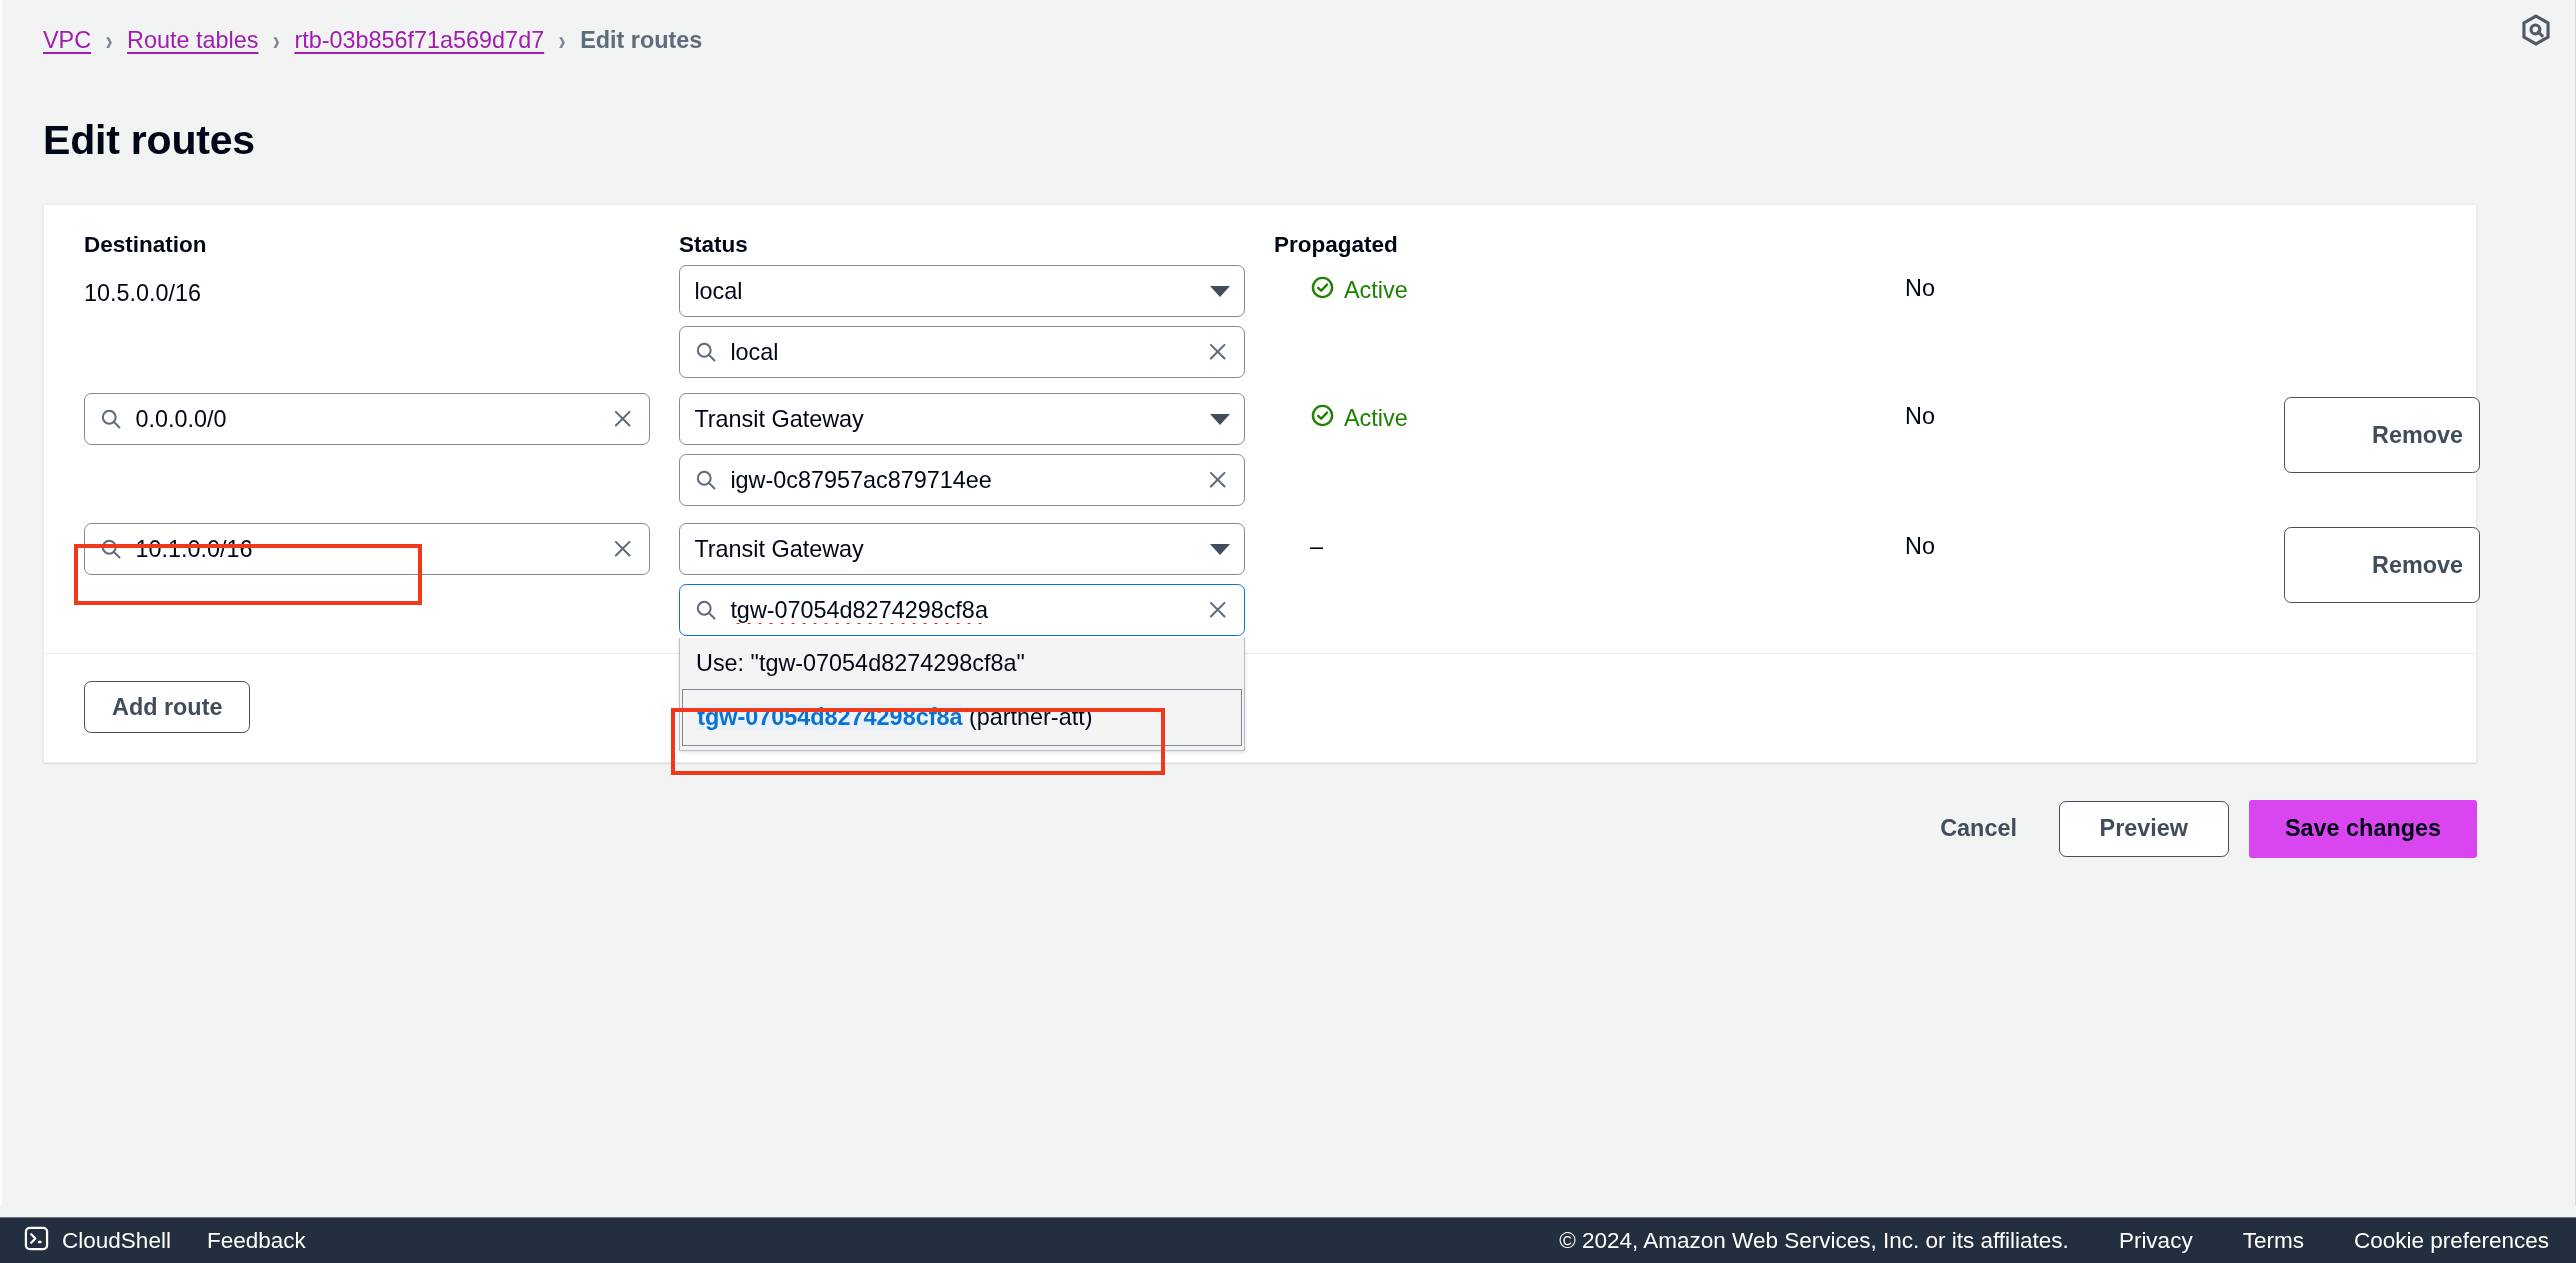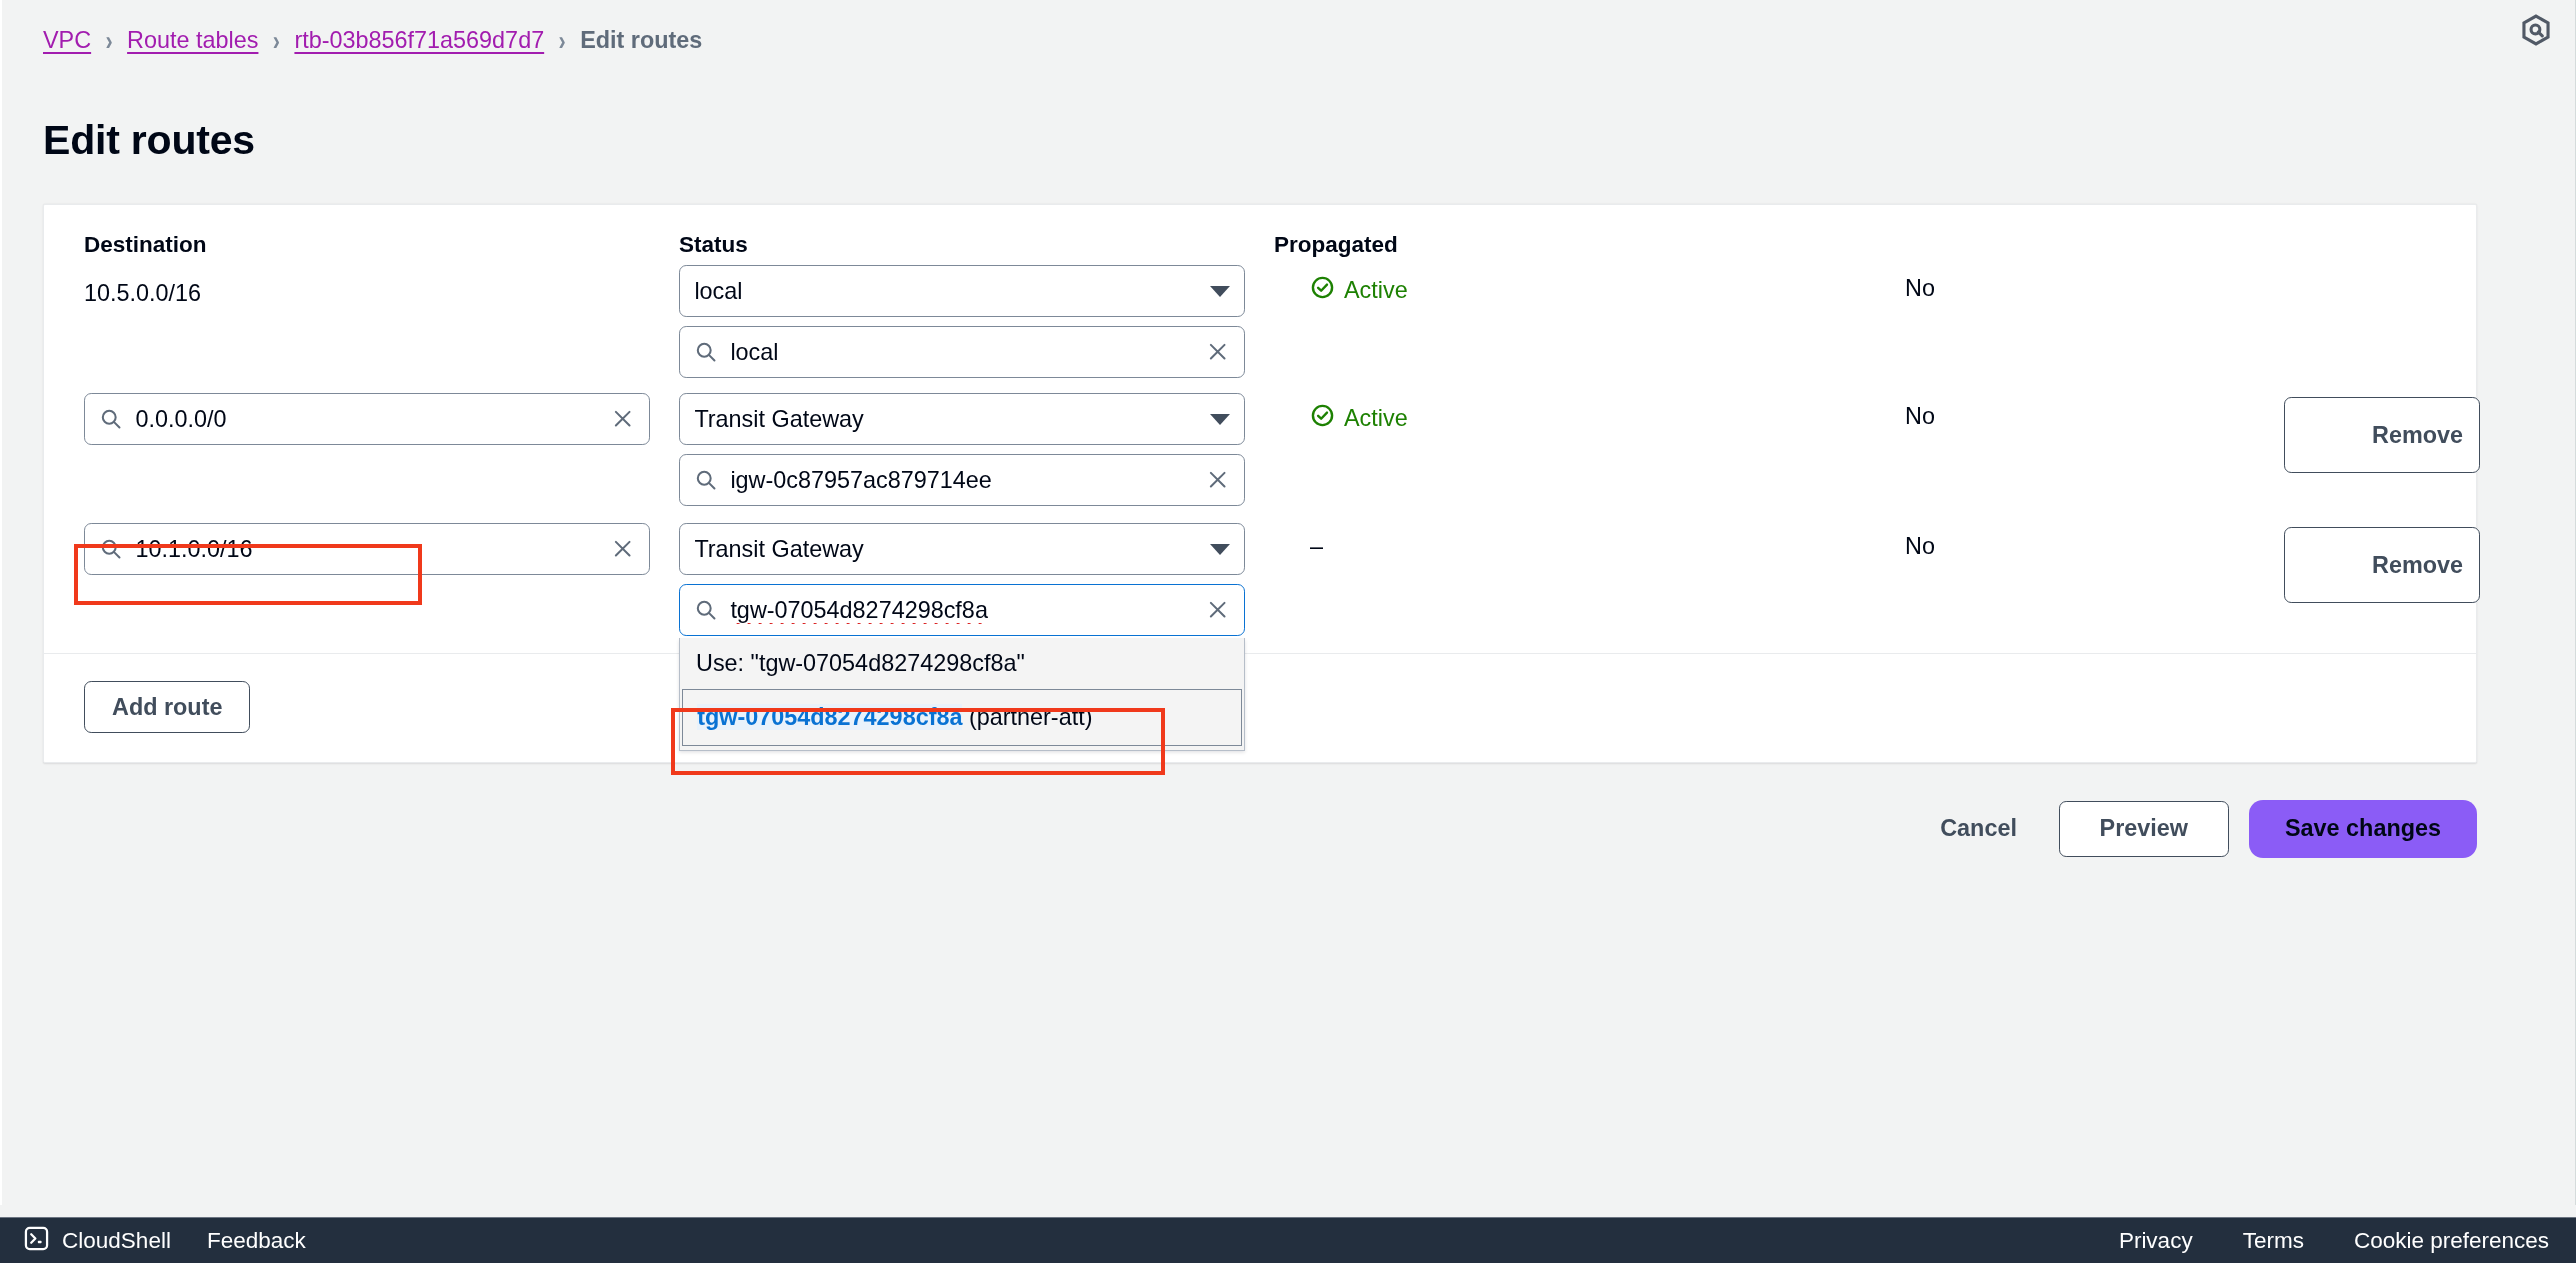--- a/index.html
+++ b/index.html
@@ -285,26 +285,26 @@
     font-weight: 700;
     padding: 13.5px 40px;
     border-radius: 7.2px;
     background: #fff;
     cursor: pointer;
     margin-left: 20px;
     font-family: "Liberation Sans", sans-serif;
   }
   .btn-save {
     border: none;
-    background: #8b5cf6;
+    background: #d946ef;
     color: #000716;
     font-size: 23.4px;
     font-weight: 700;
     padding: 15.3px 36px;
-    border-radius: 14px;
+    border-radius: 3px;
     cursor: pointer;
     margin-left: 20px;
     font-family: "Liberation Sans", sans-serif;
   }
 
   
   .bottombar {
     position: absolute;
     left: 0; right: 0; bottom: 0;
     height: 47px;
@@ -576,18 +576,19 @@
           <rect x="2.6" y="2.6" width="18.8" height="18.8" rx="3.4" stroke="#ffffff" stroke-width="2"></rect>
           <path d="M7.3 8.2 11 12 7.3 15.8" stroke="#ffffff" stroke-width="2" stroke-linecap="round" stroke-linejoin="round"></path>
           <rect x="13.2" y="14.1" width="3.3" height="2.1" rx="0.6" fill="#ffffff"></rect>
         </svg>
       </span>
       <span>CloudShell</span>
     </div>
     <span class="bb-link">Feedback</span>
   </div>
   <div class="bb-right">
+    <span class="bb-copy">© 2024, Amazon Web Services, Inc. or its affiliates.</span>
     <span class="bb-link">Privacy</span>
     <span class="bb-link">Terms</span>
     <span class="bb-link">Cookie preferences</span>
   </div>
 </div>
 
 
 </body></html>

